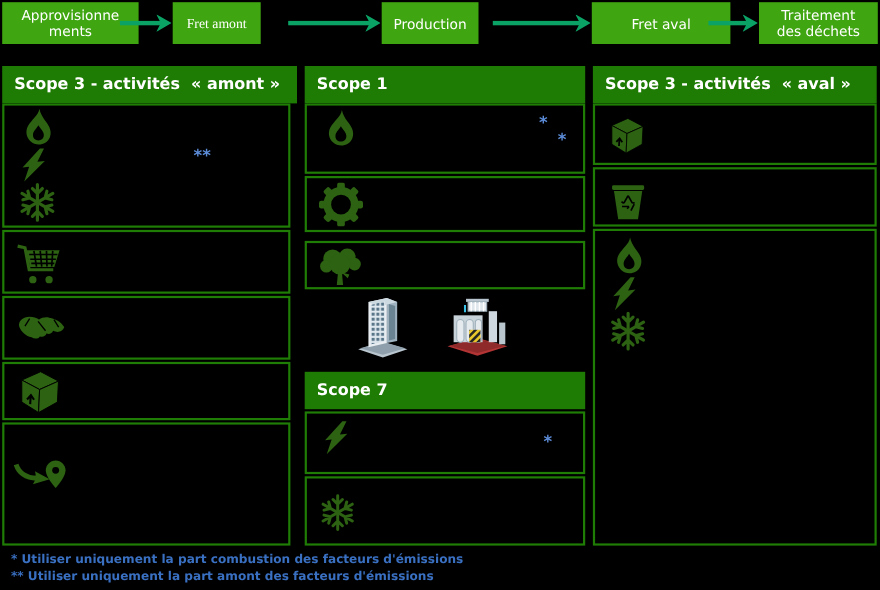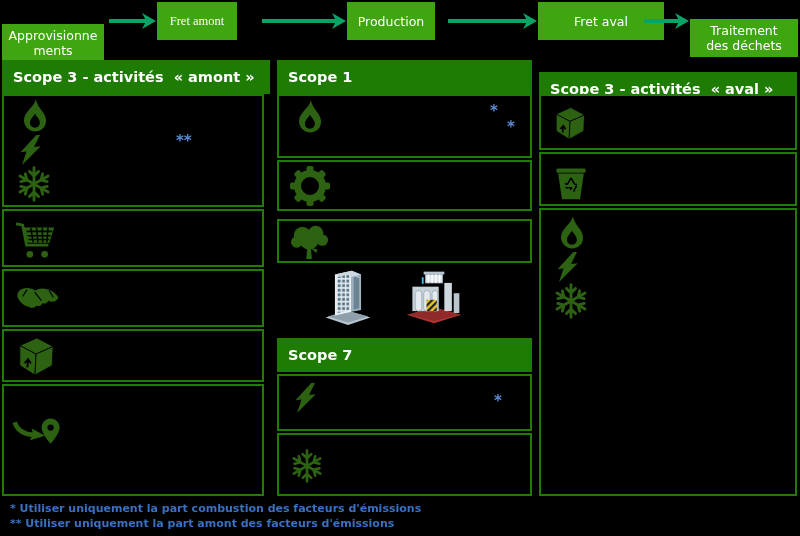--- a/index.html
+++ b/index.html
@@ -24,30 +24,30 @@
   .row{position:absolute;background:#000;border:2px solid #1F7C05;box-sizing:border-box;}
   .stack{display:flex;flex-direction:column;align-items:flex-start;}
   .ic{color:#2C6212;display:block;}
   .marker{position:absolute;color:#5B8BD6;font-weight:bold;font-size:15px;line-height:1;}
 
   
   .footnote{position:absolute;left:10px;color:#3A70C2;font-weight:bold;font-size:11px;
         line-height:15px;white-space:pre;}
 
   
-  #pbox-1{left:2px;width:102px;margin-top:22px;}  #pbox-2{left:157px;width:80px;font-family:Liberation Serif, serif;}
+  #pbox-1{left:2px;width:124px;}  #pbox-2{left:157px;width:80px;font-family:Liberation Serif, serif;}
   #pbox-3{left:347px;width:88px;}#pbox-4{left:538px;width:126px;}
-  #pbox-5{left:690px;width:108px;margin-top:17px;}
+  #pbox-5{left:690px;width:108px;}
   #arr-1{left:109px;width:47px;}  #arr-2{left:262px;width:84px;}
   #arr-3{left:448px;width:89px;}  #arr-4{left:644px;width:45px;}
 
   #hdr-up{left:2px;top:60px;width:268px;}
   #hdr-s1{left:277px;top:60px;width:255px;}
   #hdr-s2{left:277px;top:338px;width:255px;}
-  #hdr-dn{left:539px;top:72px;width:258px;}
+  #hdr-dn{left:539px;top:60px;width:258px;}
 
   #row-u1{left:2px;top:94px;width:262px;height:113px;padding:2px 0 0 12px;}
   #row-u2{left:2px;top:209px;width:262px;height:58px;padding:8px 0 0 10px;}
   #row-u3{left:2px;top:269px;width:262px;height:58px;padding:11px 0 0 8px;}
   #row-u4{left:2px;top:329px;width:262px;height:53px;padding:3px 0 0 12px;}
   #row-u5{left:2px;top:384px;width:262px;height:112px;padding:29px 0 0 8px;}
 
   #row-s1a{left:277px;top:94px;width:255px;height:64px;padding:3px 0 0 12px;}
   #row-s1b{left:277px;top:160px;width:255px;height:51px;padding:4px 0 0 11px;}
   #row-s1c{left:277px;top:219px;width:255px;height:44px;padding:2px 0 0 10px;}

